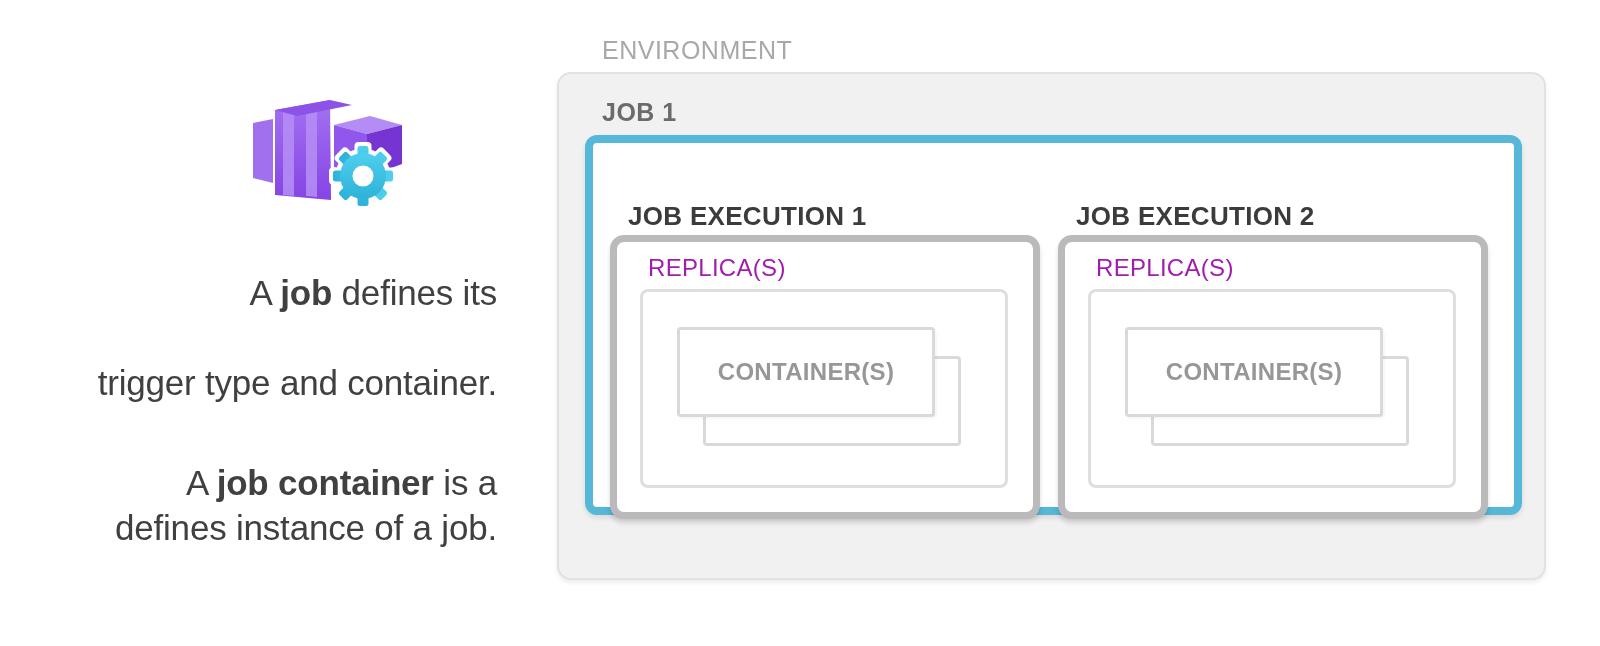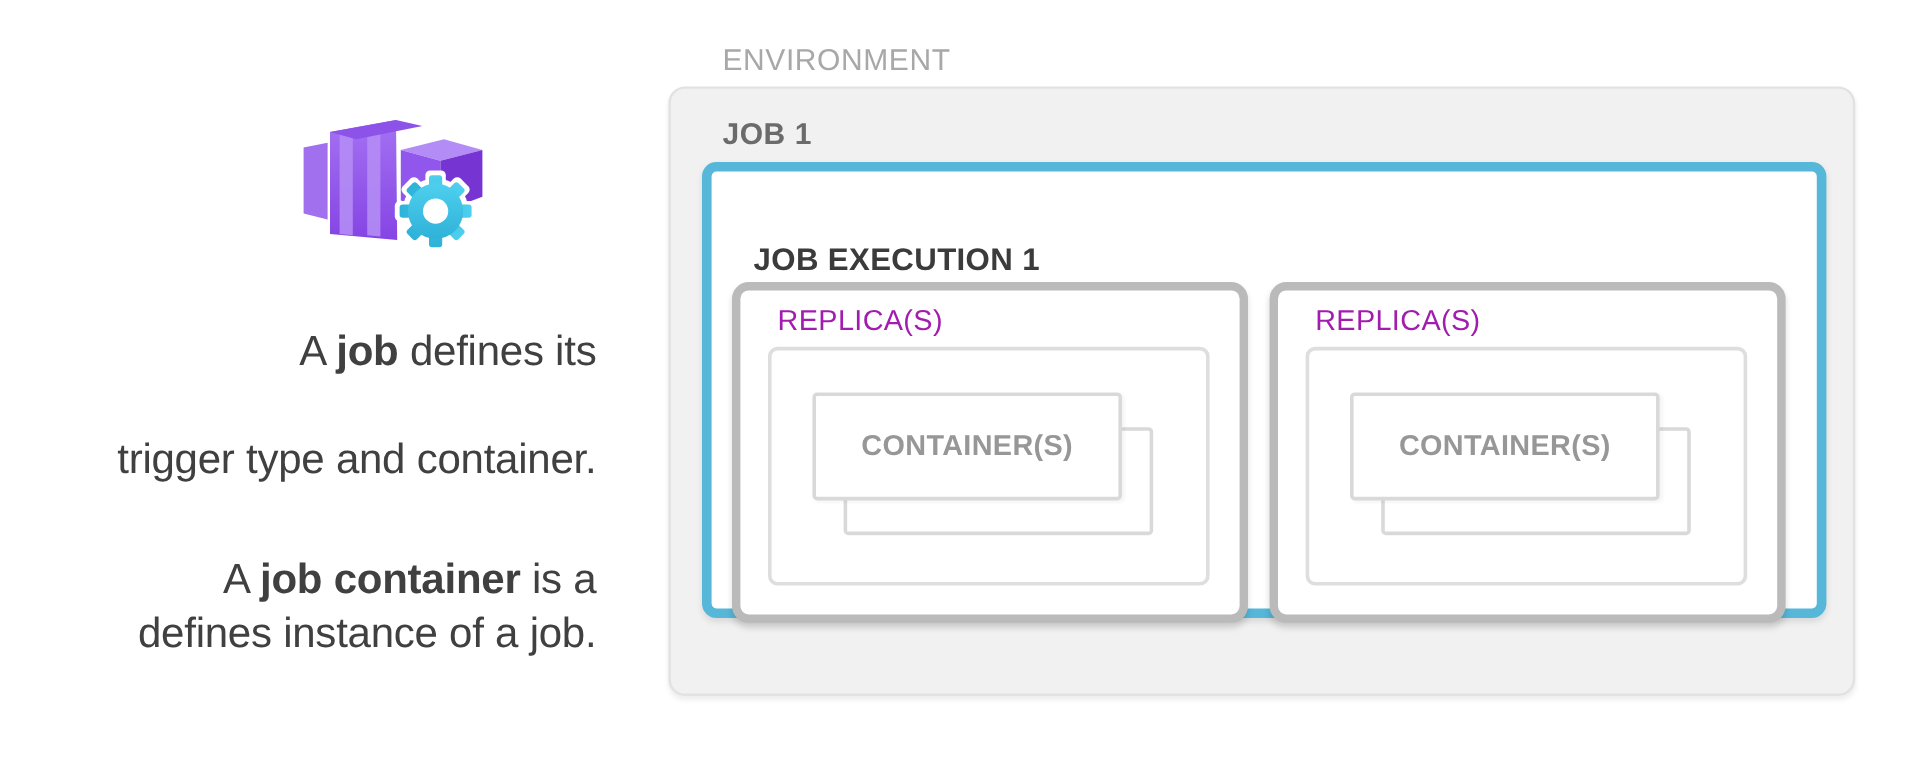--- a/index.html
+++ b/index.html
@@ -142,20 +142,21 @@
           <div class="replica-box">
             <div class="container-box container-back"></div>
             <div class="container-box container-front">
               <span class="container-label">CONTAINER(S)</span>
             </div>
           </div>
         </div>
       </div>
 
       <div class="exec-group g2">
+        <div class="exec-label">JOB EXECUTION 2</div>
         <div class="exec-box">
           <div class="replica-label">REPLICA(S)</div>
           <div class="replica-box">
             <div class="container-box container-back"></div>
             <div class="container-box container-front">
               <span class="container-label">CONTAINER(S)</span>
             </div>
           </div>
         </div>
       </div>

